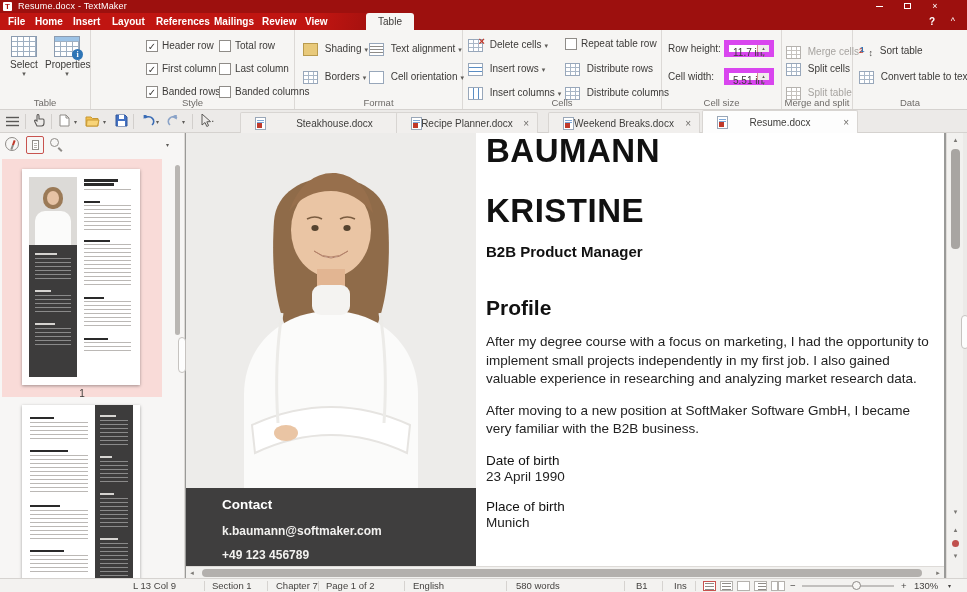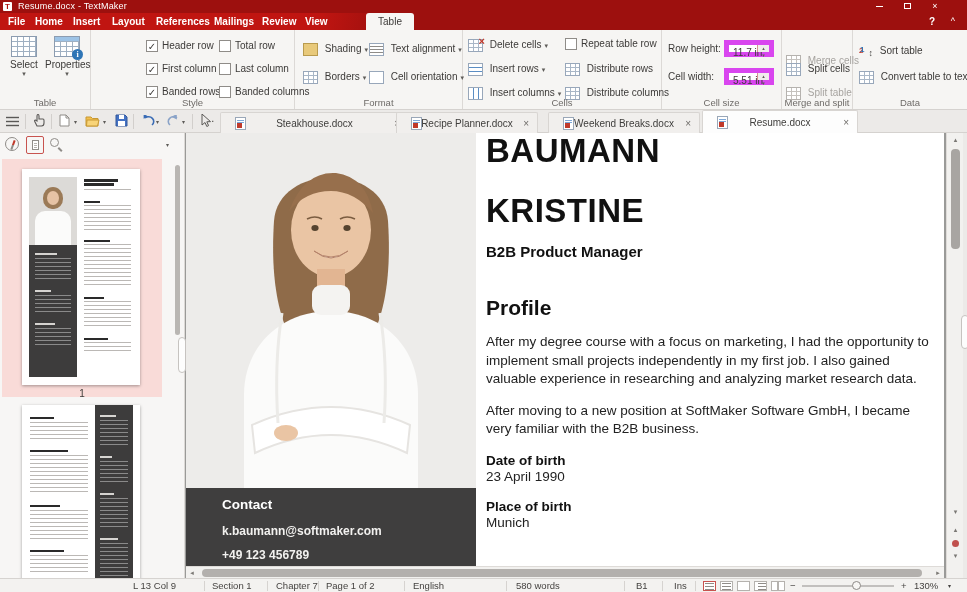--- a/index.html
+++ b/index.html
@@ -118,21 +118,21 @@
   .photo { position:absolute; left:0; top:0; width:290px; height:355px; }
   .contactpanel { position:absolute; left:0; top:355px; width:290px; height:78px; background:#3f3e3e; color:#fff; }
   .contact-h { position:absolute; left:36px; top:9px; font-size:13.5px; font-weight:bold; }
   .contact-l1 { position:absolute; left:36px; top:36px; font-size:12px; font-weight:bold; color:#f2f1ef; }
   .contact-l2 { position:absolute; left:36px; top:60px; font-size:12px; font-weight:bold; color:#f2f1ef; }
   .textcol { position:absolute; left:300px; top:0; width:450px; color:#1a1a1a; }
   .bigname { font-size:33px; font-weight:800; line-height:36px; letter-spacing:0.5px; color:#111; }
   .subtitle { margin-top:14px; font-size:15px; font-weight:bold; color:#111; }
   .profilehead { margin-top:36px; font-size:21px; font-weight:bold; color:#111; }
   .para { margin-top:13px; font-size:13.5px; line-height:18.5px; color:#222; }
-  .fieldlabel { margin-top:14px; font-size:13.5px; font-weight:bold; color:#111; }
+  .fieldlabel { margin-top:14px; font-size:13.5px; font-weight:normal; color:#111; }
   .fieldvalue { font-size:13.5px; color:#222; line-height:17px; }
 
   
   .hscroll { position:absolute; left:0; bottom:0; width:758px; height:12px; background:#f2f1ef; border-top:1px solid #dedbd8; }
   .hthumb { position:absolute; left:16px; top:2px; width:720px; height:8px; background:#b3b0ad; border-radius:4px; }
   .harrow { position:absolute; top:0; width:12px; height:12px; font-size:7px; line-height:12px; text-align:center; color:#7a7874; }
   .vscroll { position:absolute; right:4px; top:0; width:17px; height:445px; background:#f2f1ef; border-left:1px solid #dedbd8; }
   .vthumb { position:absolute; left:4px; top:16px; width:9px; height:100px; background:#a8a5a2; border-radius:4px; }
   .varrow { position:absolute; left:0; width:17px; height:14px; font-size:7px; line-height:14px; text-align:center; color:#7a7874; }
   .browsedot { position:absolute; left:5px; width:7px; height:7px; border-radius:50%; background:#c0504d; }
@@ -269,21 +269,21 @@
         <span>Cell width:</span>
       </div>
       <div class="spinbox" style="position:absolute;left:62px;top:38px">
         <span class="spinval">5.51 in</span>
         <span class="spinbtns"><span>▴</span><br><span>▾</span></span>
       </div>
       <div class="rgrouplabel">Cell size</div>
     </div>
 
     <div class="rgroup" style="left:782px;width:71px">
-      <div class="smallbtn disabled" style="left:4px;top:22px">
+      <div class="smallbtn disabled" style="left:4px;top:13px">
         <span class="tico gray"></span>
         <span class="lbl">Merge cells</span>
       </div>
       <div class="smallbtn" style="left:4px;top:30px">
         <span class="tico"></span>
         <span class="lbl">Split cells</span>
       </div>
       <div class="smallbtn disabled" style="left:4px;top:54px">
         <span class="tico gray"></span>
         <span class="lbl">Split table</span>
@@ -358,21 +358,21 @@
     </div>
     <div class="qcaret" style="left:182px">▾</div>
     <div class="qsep" style="left:192px"></div>
     <div class="qicon" style="left:197px">
       <svg width="11" height="13" viewBox="0 0 11 13">
           <path d="M2 0 L2 11 L5 8.5 L6.8 12.5 L8.6 11.6 L6.8 7.8 L10.5 7.6 Z" fill="none" stroke="#5a5856" stroke-width="1"></path>
         </svg>
     </div>
     <div class="qcaret" style="left:212px;font-size:5px">▪</div>
 
-    <div class="doctab" style="left:220px;width:189px">
+    <div class="doctab" style="left:240px;width:189px">
       <span class="docicon"></span>
       <span class="dlabel">Steakhouse.docx</span>
       <span class="dclose">×</span>
     </div>
     <div class="doctab" style="left:396px;width:142px">
       <span class="docicon"></span>
       <span class="dlabel">Recipe Planner.docx</span>
       <span class="dclose">×</span>
     </div>
     <div class="doctab" style="left:548px;width:152px">

